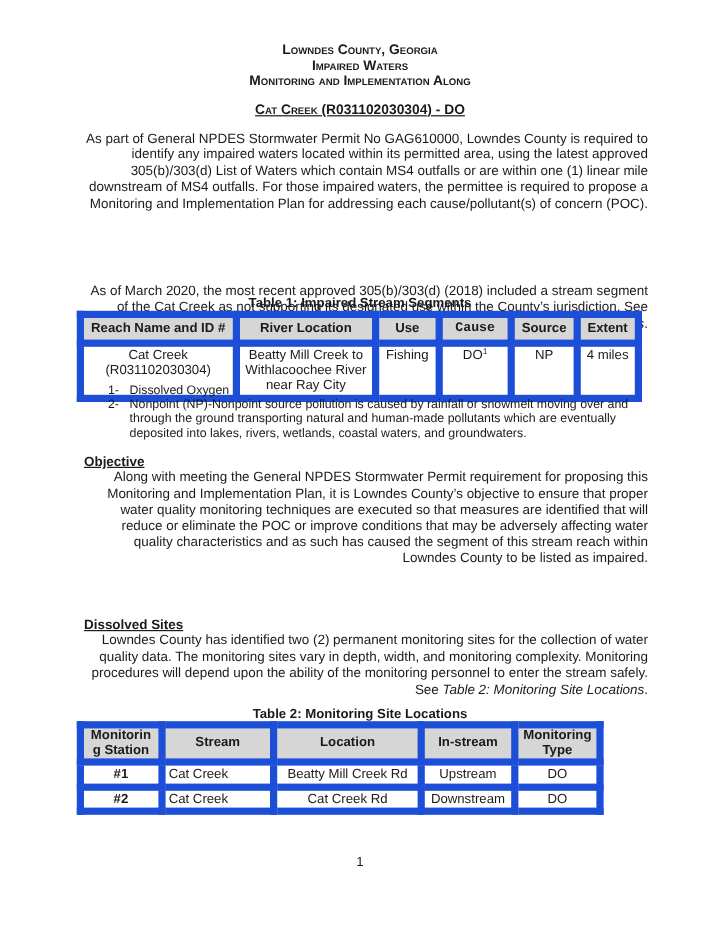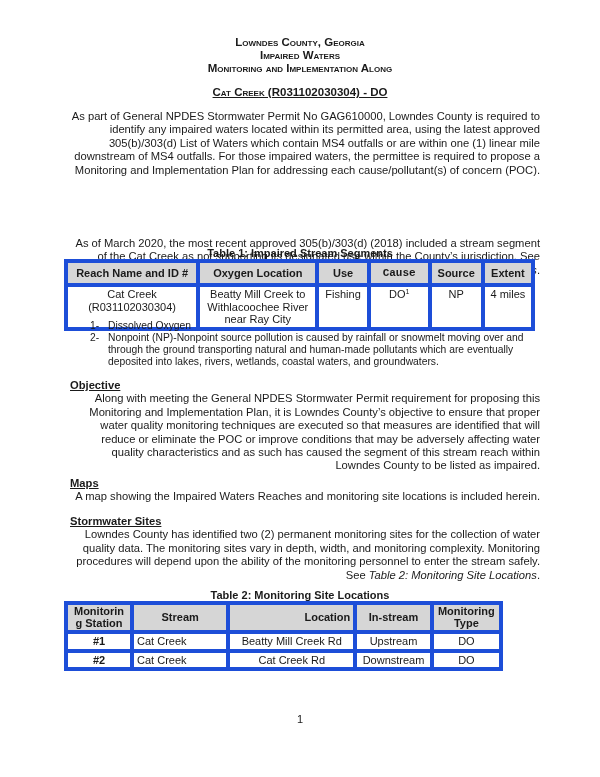--- a/index.html
+++ b/index.html
@@ -8,21 +8,21 @@
   .page { position: absolute; left: 0; top: 0; width: 600px; height: 777px; }
   .hdr { position: absolute; left: 0; width: 600px; text-align: center; font-weight: bold;
          font-variant: small-caps; font-size: 11.5px; line-height: 13px; }
   .hdr-sub { text-decoration: underline; }
   .block { position: absolute; left: 70px; width: 470px; }
   .sec-title { font-weight: bold; text-decoration: underline; display: block; }
   p { margin: 0; text-align: right; }
   .it { font-style: italic; }
   .cap { position: absolute; left: 0; width: 600px; text-align: center; font-weight: bold; font-size: 11px; }
   table { position: absolute; border-collapse: collapse; font-size: 11px; line-height: 12.5px; }
-  th, td { border: 4px solid #1d4ed8; padding: 1px 3px; text-align: center; vertical-align: top; }
+  th, td { border: 6px solid #1d4ed8; padding: 1px 3px; text-align: center; vertical-align: top; }
   th { background: #d6d6d6; font-weight: bold; vertical-align: middle; }
   td.left { text-align: left; }
   td.bold { font-weight: bold; }
   sup { font-size: 7px; line-height: 0; vertical-align: 4px; }
   .notes { position: absolute; left: 90px; width: 450px; font-size: 10.3px; line-height: 12px; }
   .note { display: flex; }
   .note .num { width: 18px; flex: 0 0 18px; }
   .pgnum { position: absolute; top: 713px; left: 0; width: 600px; text-align: center; font-size: 11px; }
 </style>
 </head>
@@ -42,21 +42,21 @@
   <div class="block" style="top:197px;margin-top:40px;">
     <p><span>As of March 2020, the most recent approved 305(b)/303(d) (2018) included a stream segment of the Cat Creek as not supporting its designated use within the County’s jurisdiction.  See </span><span class="it">Table 1: Impaired Stream Segments</span><span>.</span></p>
   </div>
 
   <div class="cap" style="top:247px;">Table 1: Impaired Stream Segments</div>
 
   <table style="left:64px; top:259px; width:471px;">
     <thead>
       <tr style="height:24px;">
         <th style="width:132px;">Reach Name and ID #</th>
-        <th style="width:120px;">Oxygen Location</th>
+        <th style="width:120px;">River Location</th>
         <th style="width:43px;">Use</th>
         <th style="width:56px;font-family:Liberation Mono, monospace;">Cause</th>
         <th style="width:45px;">Source</th>
         <th style="width:42px;">Extent</th>
       </tr>
     </thead>
     <tbody>
       <tr>
         <td>
           <div>Cat Creek</div>
@@ -84,38 +84,34 @@
       <span class="num">2-</span>
       <span>Nonpoint (NP)-Nonpoint source pollution is caused by rainfall or snowmelt moving over and through the ground transporting natural and human-made pollutants which are eventually deposited into lakes, rivers, wetlands, coastal waters, and groundwaters.</span>
     </div>
   </div>
 
   <div class="block" style="top:379px;">
     <span class="sec-title">Objective</span>
     <p>Along with meeting the General NPDES Stormwater Permit requirement for proposing this Monitoring and Implementation Plan, it is Lowndes County’s objective to ensure that proper water quality monitoring techniques are executed so that measures are identified that will reduce or eliminate the POC or improve conditions that may be adversely affecting water quality characteristics and as such has caused the segment of this stream reach within Lowndes County to be listed as impaired.</p>
   </div>
 
-  <div class="block" style="top:477px;">
-    <span class="sec-title">Maps</span>
-    <p>A map showing the Impaired Waters Reaches and monitoring site locations is included herein.</p>
-  </div>
 
   <div class="block" style="top:515px;">
-    <span class="sec-title">Stormwater Sites</span>
+    <span class="sec-title">Dissolved Sites</span>
     <p><span>Lowndes County has identified two (2) permanent monitoring sites for the collection of water quality data.  The monitoring sites vary in depth, width, and monitoring complexity.  Monitoring procedures will depend upon the ability of the monitoring personnel to enter the stream safely.  See </span><span class="it">Table 2: Monitoring Site Locations</span><span>.</span></p>
   </div>
 
   <div class="cap" style="top:589px;">Table 2: Monitoring Site Locations</div>
 
   <table style="left:64px; top:601px; width:439px;">
     <thead>
       <tr>
         <th style="width:58px; line-height:11.5px;">Monitorin g Station</th>
         <th style="width:102px;">Stream</th>
-        <th style="width:140px;text-align:right;">Location</th>
+        <th style="width:140px;">Location</th>
         <th style="width:68px;">In-stream</th>
         <th style="width:60px; line-height:11.5px;">Monitoring Type</th>
       </tr>
     </thead>
     <tbody>
       <tr>
         <td class="bold">#1</td>
         <td class="left">Cat Creek</td>
         <td>Beatty Mill Creek Rd</td>
         <td>Upstream</td>

